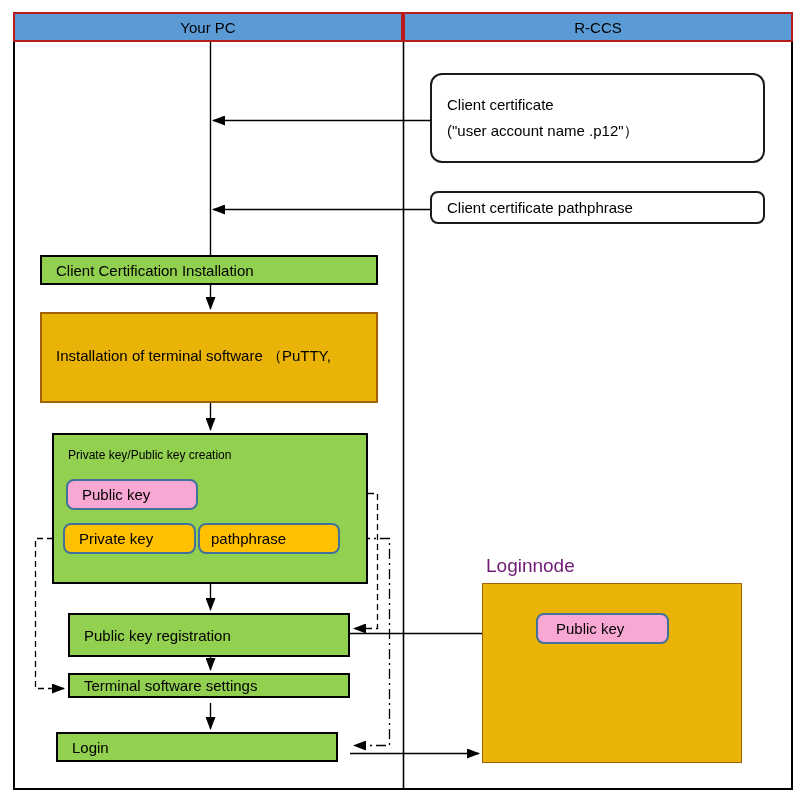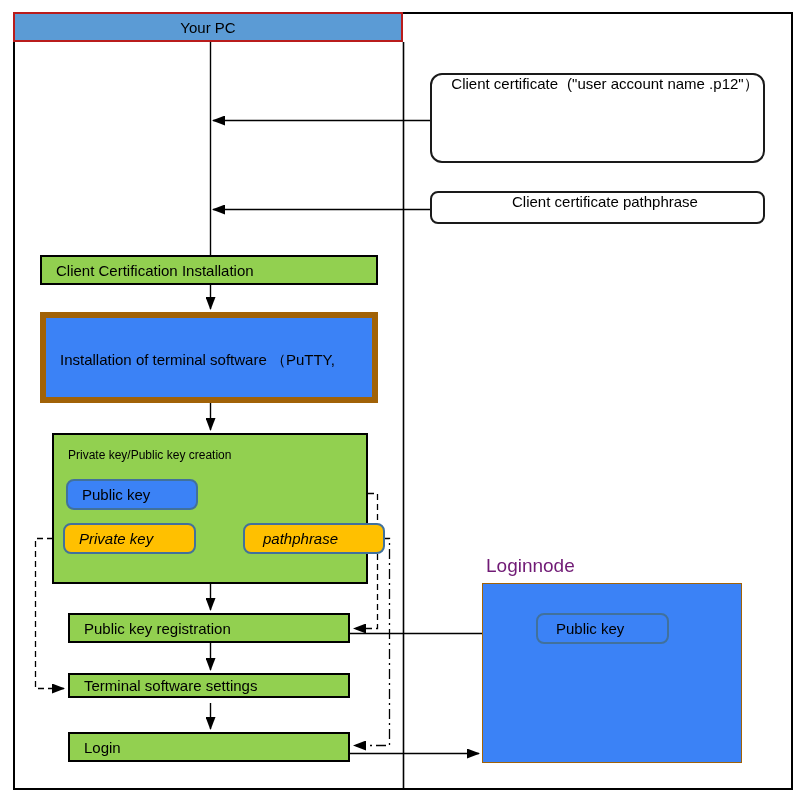--- a/index.html
+++ b/index.html
@@ -14,36 +14,36 @@
     background:#5B9BD5;border:2px solid #b91c1c;
     display:flex;align-items:center;justify-content:center;
     font-size:15px;
   }
   .proc{
     background:#92D050;border:2px solid #000;
     display:flex;align-items:center;
     padding-left:14px;font-size:15px;
   }
   .whitebox{
-    background:#3b82f6;border:6px solid #a16207;
+    background:#eab308;border:2px solid #a16207;
     font-size:15px;
   }
   .rbox{
     background:#fff;border:2px solid #1a1a1a;border-radius:12px;
-    display:flex;flex-direction:row;justify-content:center;
+    display:flex;flex-direction:column;justify-content:center;
     padding-left:15px;font-size:15px;gap:9px;
   }
   .rbox.single{border-radius:8px;gap:0;}
   .chip{
     border:2px solid #41719C;border-radius:8px;
     display:flex;align-items:center;padding-left:14px;
     font-size:15px;
   }
-  .chip.blue{background:#3b82f6;}
-  .chip.orange{background:#FFC000;font-style:italic;}
+  .chip.blue{background:#f9a8d4;}
+  .chip.orange{background:#FFC000;}
   .creation-title{padding:13px 0 0 14px;font-size:12px;}
   .terminal-text{padding:22px 0 0 14px;line-height:40px;}
   .loginnode-title{font-size:19px;color:#701a75;}
 </style>
 </head>
 <body>
 
 <div class="canvas">
 
   <svg class="wires" width="803" height="806" viewBox="0 0 803 806">
@@ -74,20 +74,23 @@
     <polyline points="198,493.5 377.5,493.5 377.5,628.5 354,628.5" fill="none" stroke="#000" stroke-width="1.3" stroke-dasharray="6 4" marker-end="url(#arr)"></polyline>
 
     <polyline points="340,538.5 389.5,538.5 389.5,745.5 354,745.5" fill="none" stroke="#000" stroke-width="1.3" stroke-dasharray="10 4 2 4" marker-end="url(#arr)"></polyline>
 
     <polyline points="63,538.5 35.5,538.5 35.5,688.5 64,688.5" fill="none" stroke="#000" stroke-width="1.3" stroke-dasharray="6 4" marker-end="url(#arr)"></polyline>
   </svg>
 
   <div class="abs hdr" style="left:13px;top:12px;width:390px;height:30px;">
     <span>Your PC</span>
   </div>
+  <div class="abs hdr" style="left:403px;top:12px;width:390px;height:30px;">
+    <span>R-CCS</span>
+  </div>
 
   <div class="abs rbox" style="left:430px;top:73px;width:335px;height:90px;">
     <div>Client certificate</div>
     <div>("user account name .p12"）</div>
   </div>
   <div class="abs proc" style="left:40px;top:255px;width:338px;height:30px;">
     <span>Client Certification Installation</span>
   </div>
 
   <div class="abs rbox single" style="left:430px;top:191px;width:335px;height:33px;">
@@ -100,31 +103,31 @@
 
   <div class="abs proc" style="left:52px;top:433px;width:316px;height:151px;align-items:flex-start;padding:0;">
     <div class="creation-title">Private key/Public key creation</div>
   </div>
   <div class="abs chip blue" style="left:66px;top:479px;width:132px;height:31px;">
     <span>Public key</span>
   </div>
   <div class="abs chip orange" style="left:63px;top:523px;width:133px;height:31px;">
     <span>Private key</span>
   </div>
-  <div class="abs chip orange" style="left:198px;top:523px;width:142px;height:31px;padding-left:18px;margin-left:45px;">
+  <div class="abs chip orange" style="left:198px;top:523px;width:142px;height:31px;padding-left:11px;">
     <span>pathphrase</span>
   </div>
 
-  <div class="abs proc" style="left:68px;top:613px;width:282px;height:30px;">
+  <div class="abs proc" style="left:68px;top:613px;width:282px;height:44px;">
     <span>Public key registration</span>
   </div>
   <div class="abs proc" style="left:68px;top:673px;width:282px;height:25px;">
     <span>Terminal software settings</span>
   </div>
-  <div class="abs proc" style="left:68px;top:732px;width:282px;height:30px;">
+  <div class="abs proc" style="left:56px;top:732px;width:282px;height:30px;">
     <span>Login</span>
   </div>
 
   <div class="abs loginnode-title" style="left:486px;top:555px;">Loginnode</div>
   <div class="abs whitebox" style="left:482px;top:583px;width:260px;height:180px;border-width:1.5px;"></div>
   <div class="abs chip blue" style="left:536px;top:613px;width:133px;height:31px;padding-left:18px;">
     <span>Public key</span>
   </div>
 
 </div>

